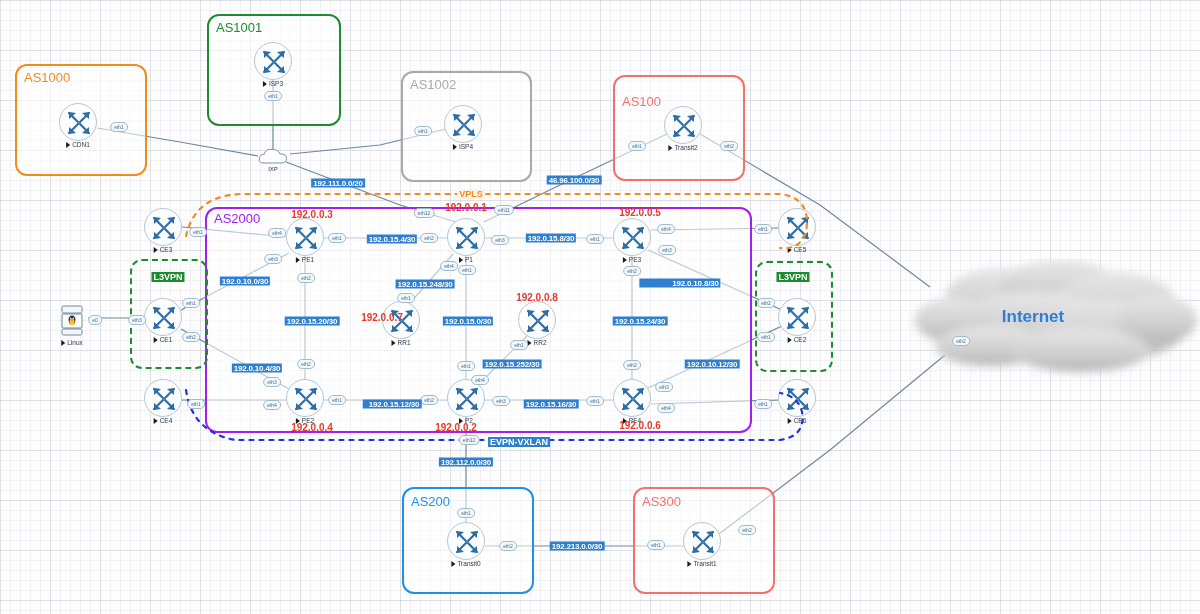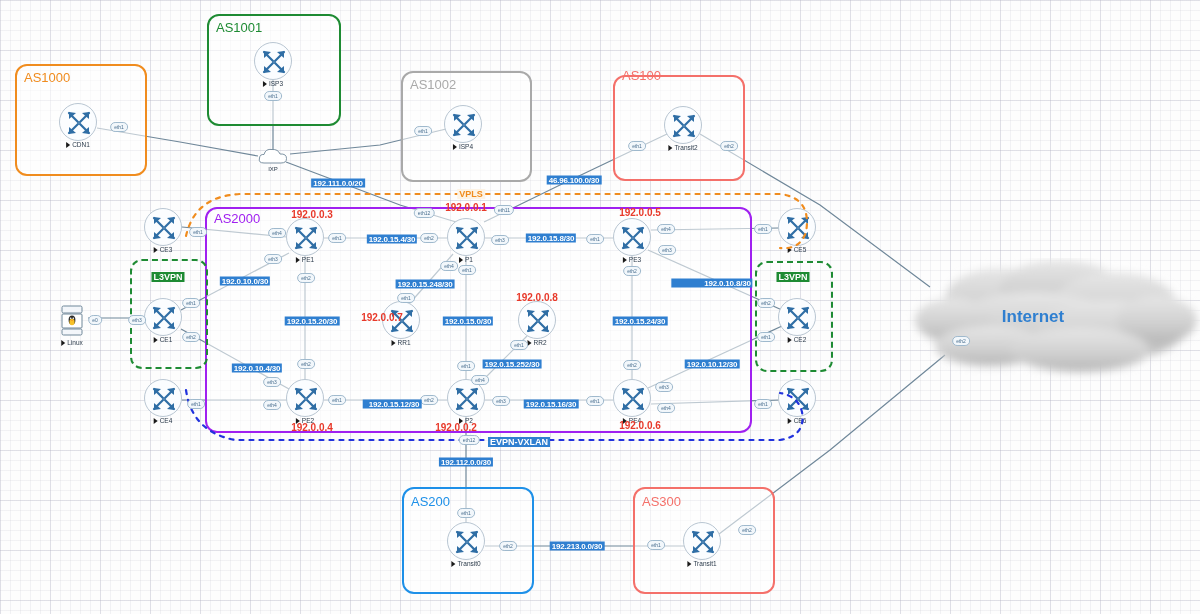--- a/index.html
+++ b/index.html
@@ -201,21 +201,21 @@
   <div class="inet-label" style="left: 1033px; top: 317px;">Internet</div>
 
   <div id="layer-zones">
       <div class="zone" style="left: 15px; top: 64px; width: 132px; height: 112px; border: 2px solid rgb(240, 140, 30);"></div>
       <div class="zone-label" style="left: 24px; top: 70px; color: rgb(240, 140, 30);">AS1000</div>
       <div class="zone" style="left: 207px; top: 14px; width: 134px; height: 112px; border: 2px solid rgb(30, 139, 51);"></div>
       <div class="zone-label" style="left: 216px; top: 20px; color: rgb(30, 139, 51);">AS1001</div>
       <div class="zone" style="left: 401px; top: 71px; width: 131px; height: 111px; border: 2px solid rgb(169, 169, 169);"></div>
       <div class="zone-label" style="left: 410px; top: 77px; color: rgb(169, 169, 169);">AS1002</div>
       <div class="zone" style="left: 613px; top: 75px; width: 132px; height: 106px; border: 2px solid rgb(244, 112, 106);"></div>
-      <div class="zone-label" style="left: 622px; top: 68px; color: rgb(244, 112, 106); text-align: right;">AS100</div>
+      <div class="zone-label" style="left: 622px; top: 94px; color: rgb(244, 112, 106); text-align: right;">AS100</div>
       <div class="zone" style="left: 205px; top: 207px; width: 547px; height: 226px; border: 2px solid rgb(160, 32, 240);"></div>
       <div class="zone-label" style="left: 214px; top: 211px; color: rgb(160, 32, 240);">AS2000</div>
       <div class="zone" style="left: 402px; top: 487px; width: 132px; height: 107px; border: 2px solid rgb(30, 144, 232);"></div>
       <div class="zone-label" style="left: 411px; top: 494px; color: rgb(30, 144, 232);">AS200</div>
       <div class="zone" style="left: 633px; top: 487px; width: 142px; height: 107px; border: 2px solid rgb(244, 112, 106);"></div>
       <div class="zone-label" style="left: 642px; top: 494px; color: rgb(244, 112, 106);">AS300</div>
       <div class="zone" style="left: 130px; top: 259px; width: 78px; height: 110px; border: 2.5px dashed rgb(30, 139, 51); background: transparent;"></div>
       <div class="zone" style="left: 755px; top: 261px; width: 78px; height: 111px; border: 2.5px dashed rgb(30, 139, 51); background: transparent;"></div>
     </div>
   <div id="layer-nodes">
@@ -733,21 +733,21 @@
       <div class="netlabel" style="left: 338px; top: 183px;">192.111.0.0/20</div>
       <div class="netlabel" style="left: 574px; top: 180px;">46.96.100.0/30</div>
       <div class="netlabel" style="left: 392px; top: 239px;">192.0.15.4/30</div>
       <div class="netlabel" style="left: 551px; top: 238px;">192.0.15.8/30</div>
       <div class="netlabel" style="left: 245px; top: 281px;">192.0.10.0/30</div>
       <div class="netlabel" style="left: 312px; top: 321px;">192.0.15.20/30</div>
       <div class="netlabel" style="left: 425px; top: 284px;">192.0.15.248/30</div>
       <div class="netlabel" style="left: 468px; top: 321px;">192.0.15.0/30</div>
       <div class="netlabel" style="left: 512px; top: 364px;">192.0.15.252/30</div>
       <div class="netlabel" style="left: 640px; top: 321px;">192.0.15.24/30</div>
-      <div class="netlabel" style="left: 712px; top: 283px; padding-left: 33px;">192.0.10.8/30</div>
+      <div class="netlabel" style="left: 680px; top: 283px; padding-left: 33px;">192.0.10.8/30</div>
       <div class="netlabel" style="left: 712px; top: 364px;">192.0.10.12/30</div>
       <div class="netlabel" style="left: 257px; top: 368px;">192.0.10.4/30</div>
       <div class="netlabel" style="left: 392px; top: 404px; padding-left: 6px;">192.0.15.12/30</div>
       <div class="netlabel" style="left: 551px; top: 404px;">192.0.15.16/30</div>
       <div class="netlabel" style="left: 466px; top: 462px;">192.112.0.0/30</div>
       <div class="netlabel" style="left: 577px; top: 546px;">192.213.0.0/30</div>
       <div class="looplabel" style="left: 312px; top: 214px;">192.0.0.3</div>
       <div class="looplabel" style="left: 466px; top: 207px;">192.0.0.1</div>
       <div class="looplabel" style="left: 640px; top: 212px;">192.0.0.5</div>
       <div class="looplabel" style="left: 382px; top: 301px; margin-top: 16px;">192.0.0.7</div>

